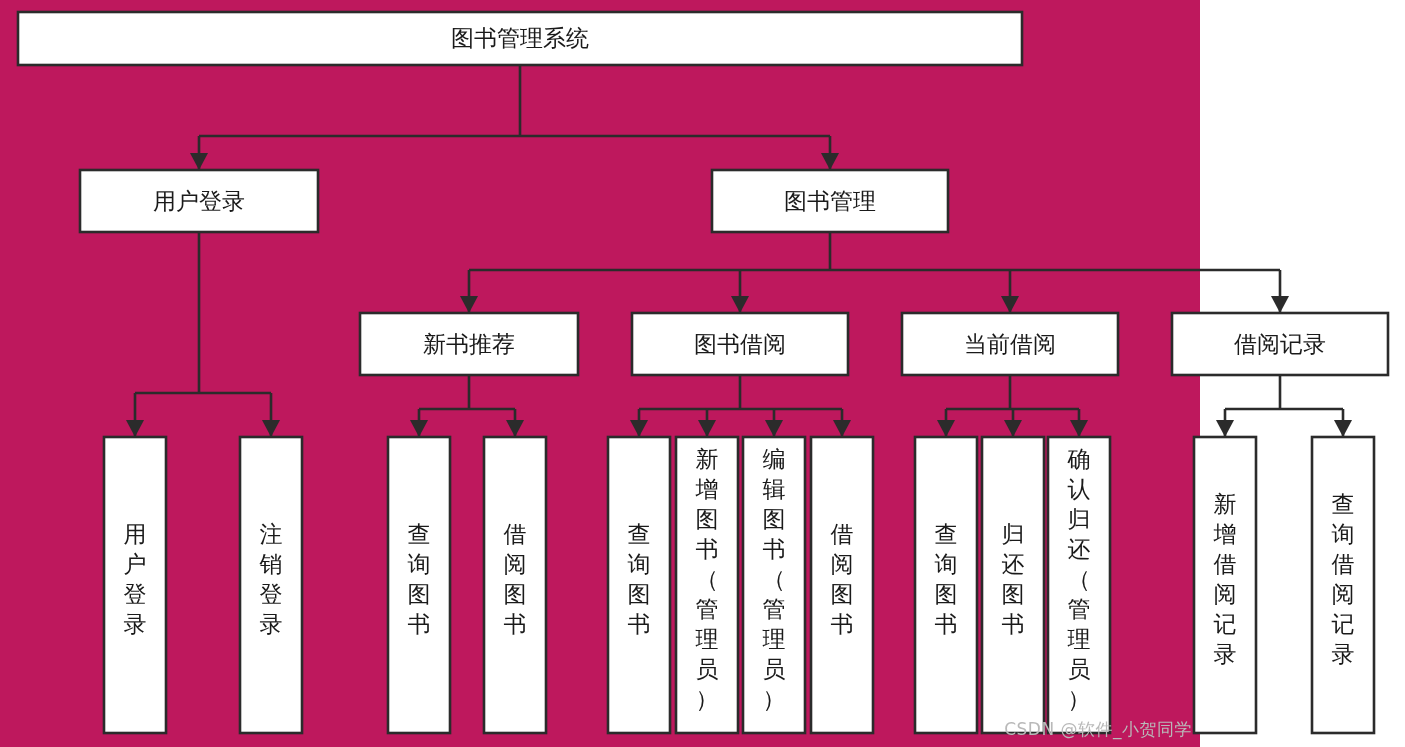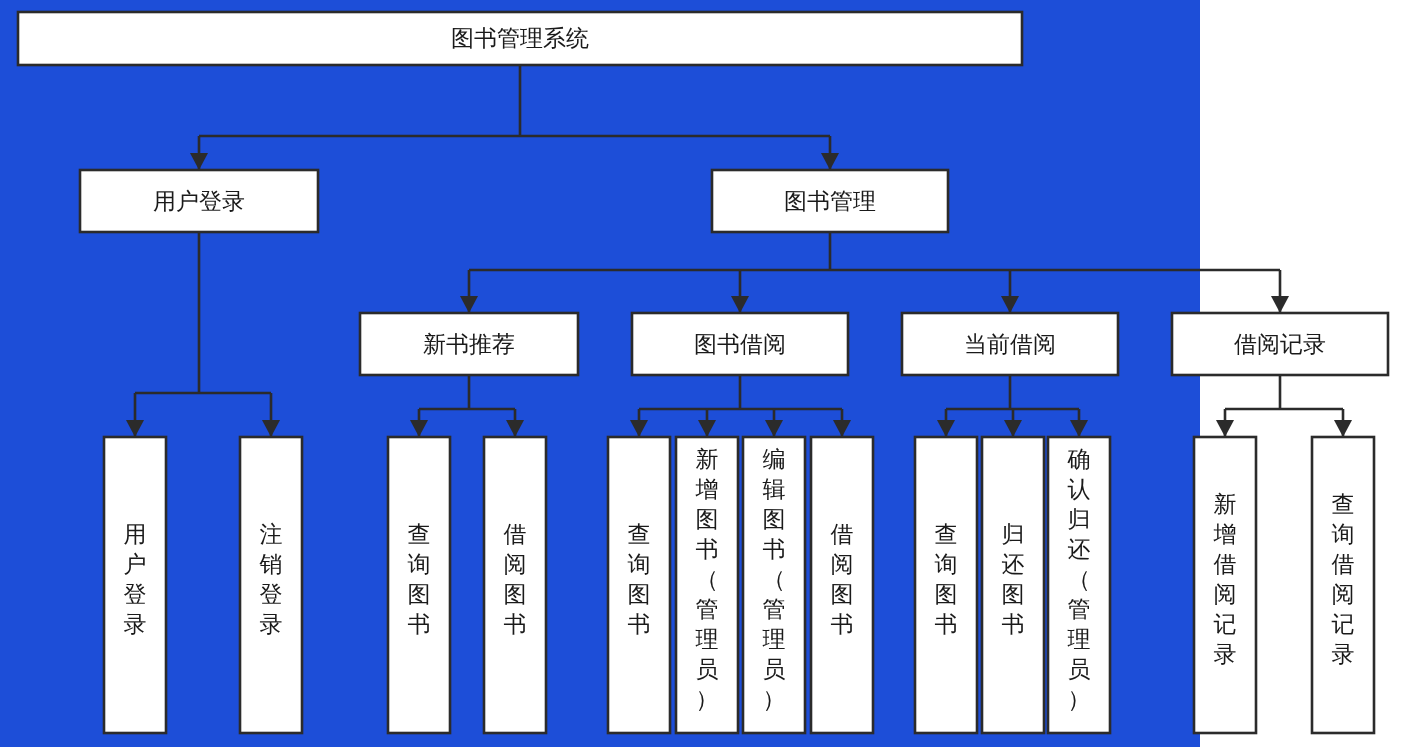--- a/index.html
+++ b/index.html
@@ -10,21 +10,21 @@
   body {
     font-family: "DejaVu Sans", "Liberation Sans", sans-serif;
     width: 1405px;
     height: 747px;
     overflow: hidden;
   }
   #diagram-root {
     position: relative;
     width: 1200px;
     height: 747px;
-    background: #1d4ed8;
+    background: #be185d;
   }
   svg.flow {
     position: absolute;
     top: 0;
     left: 0;
     width: 1405px;
     height: 747px;
     display: block;
   }
   .node-rect {
@@ -216,13 +216,14 @@
         <g>
           <rect x="1194" y="437" width="62" height="296" class="node-rect"></rect>
           <text x="1225" y="0" class="node-label-vert"><tspan x="1225" y="512">新</tspan><tspan x="1225" y="542">增</tspan><tspan x="1225" y="572">借</tspan><tspan x="1225" y="602">阅</tspan><tspan x="1225" y="632">记</tspan><tspan x="1225" y="662">录</tspan></text>
         </g>
         <g>
           <rect x="1312" y="437" width="62" height="296" class="node-rect"></rect>
           <text x="1343" y="0" class="node-label-vert"><tspan x="1343" y="512">查</tspan><tspan x="1343" y="542">询</tspan><tspan x="1343" y="572">借</tspan><tspan x="1343" y="602">阅</tspan><tspan x="1343" y="632">记</tspan><tspan x="1343" y="662">录</tspan></text>
         </g>
       </g>
   </svg>
+  <div class="watermark">CSDN @软件_小贺同学</div>
 </div>
 
 </body></html>

